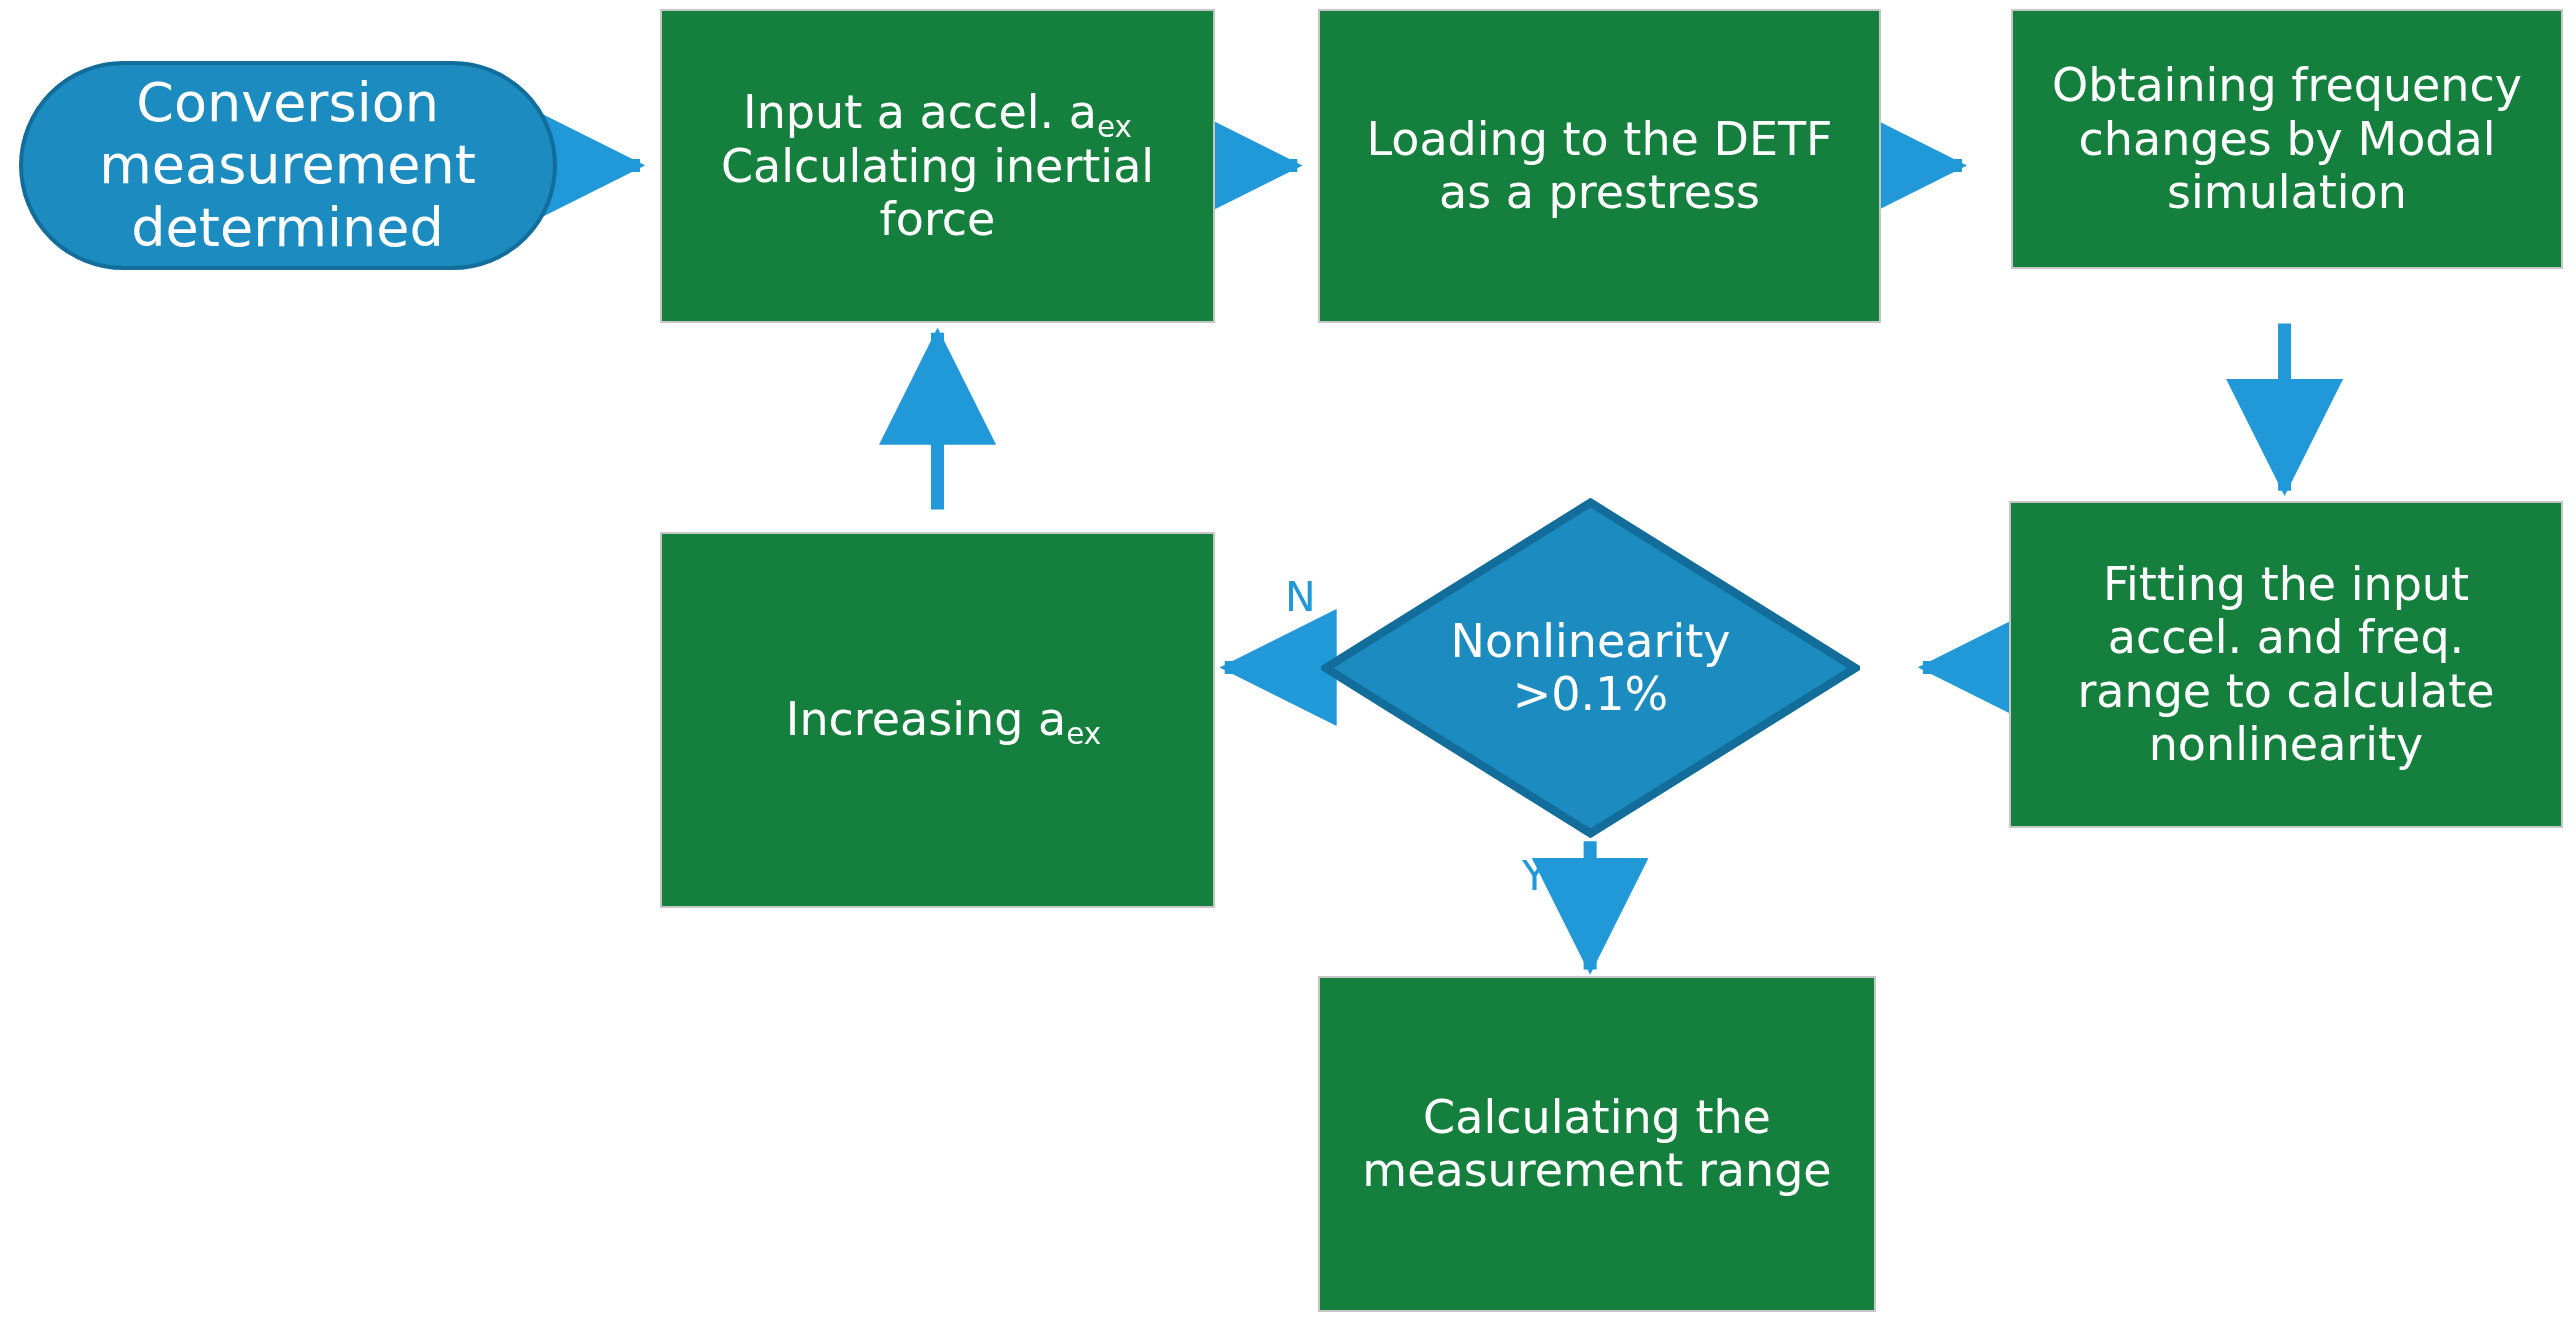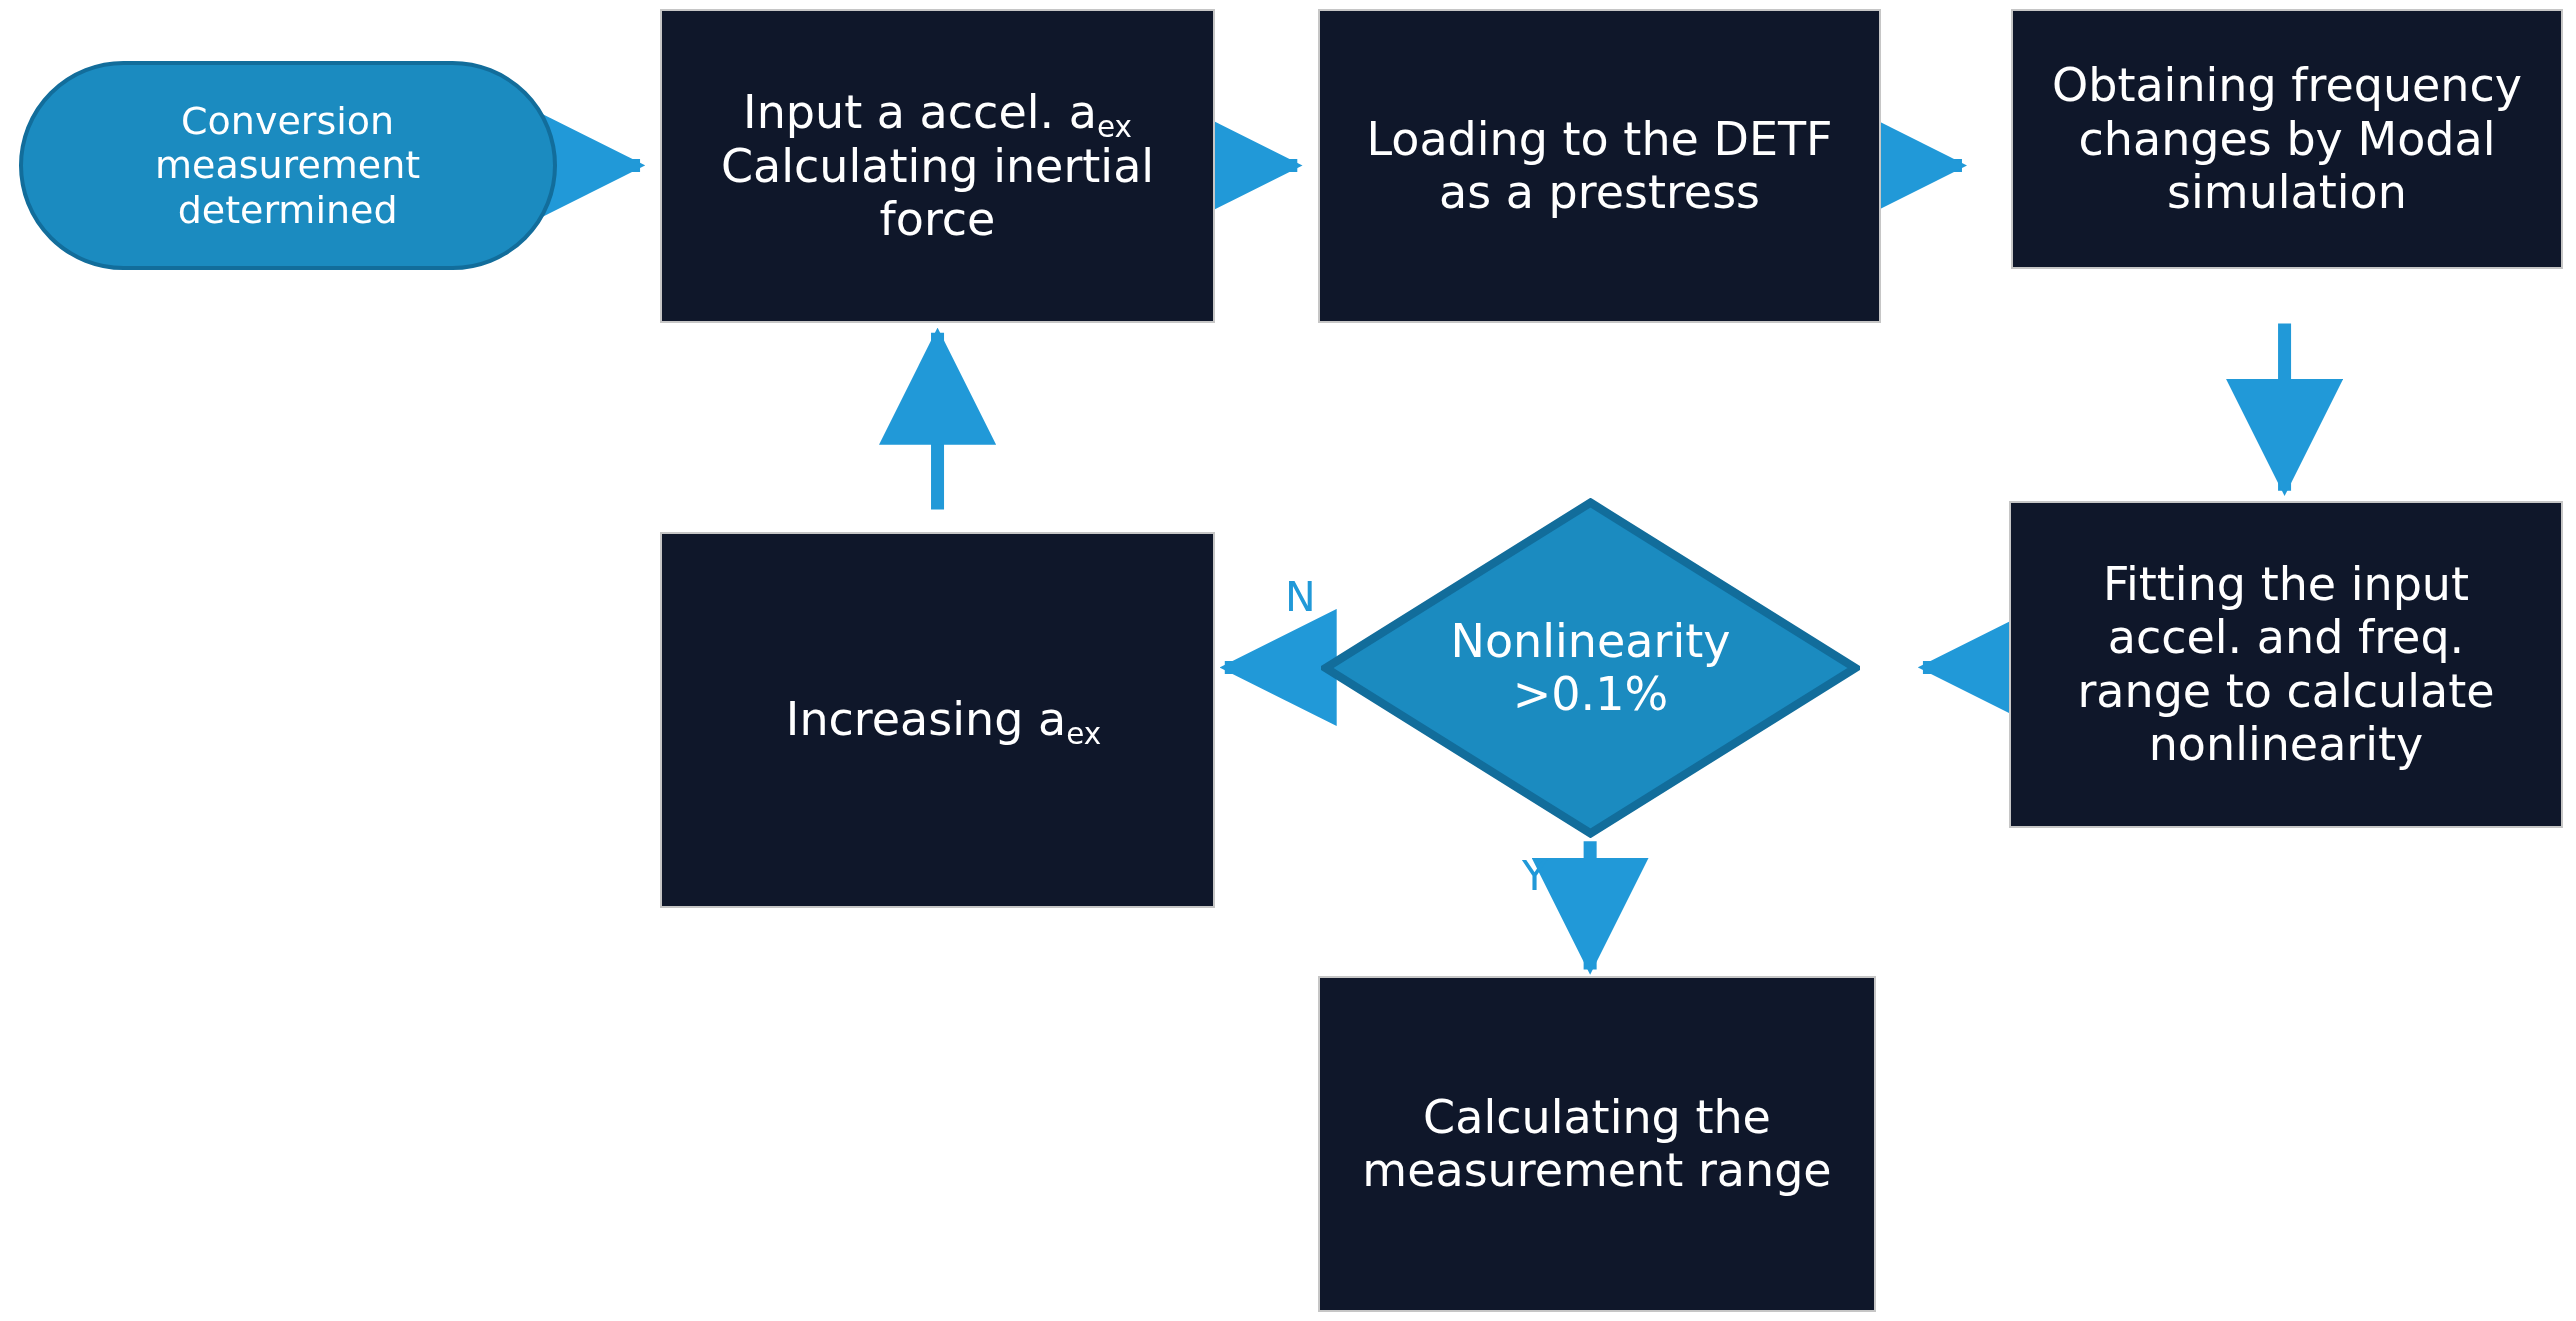--- a/index.html
+++ b/index.html
@@ -36,29 +36,29 @@
     color: #ffffff;
     line-height: 1.16;
   }
   .node .txt {
     display: block;
     width: 100%;
     padding: 0 9.3px;
     box-sizing: border-box;
   }
   .proc {
-    background: #0f172a;
+    background: #15803d;
     border: 2.8px solid #c6c6c6;
     font-size: 46px;
   }
   .terminator {
     background: #1b8bc0;
     border: 4.6px solid #126d9b;
     border-radius: 929px;
-    font-size: 38px;
+    font-size: 54px;
     justify-content: center;
   }
   .decision-wrap {
     position: absolute;
   }
   .decision-shape {
     position: absolute;
     left: 0;
     top: 0;
   }

